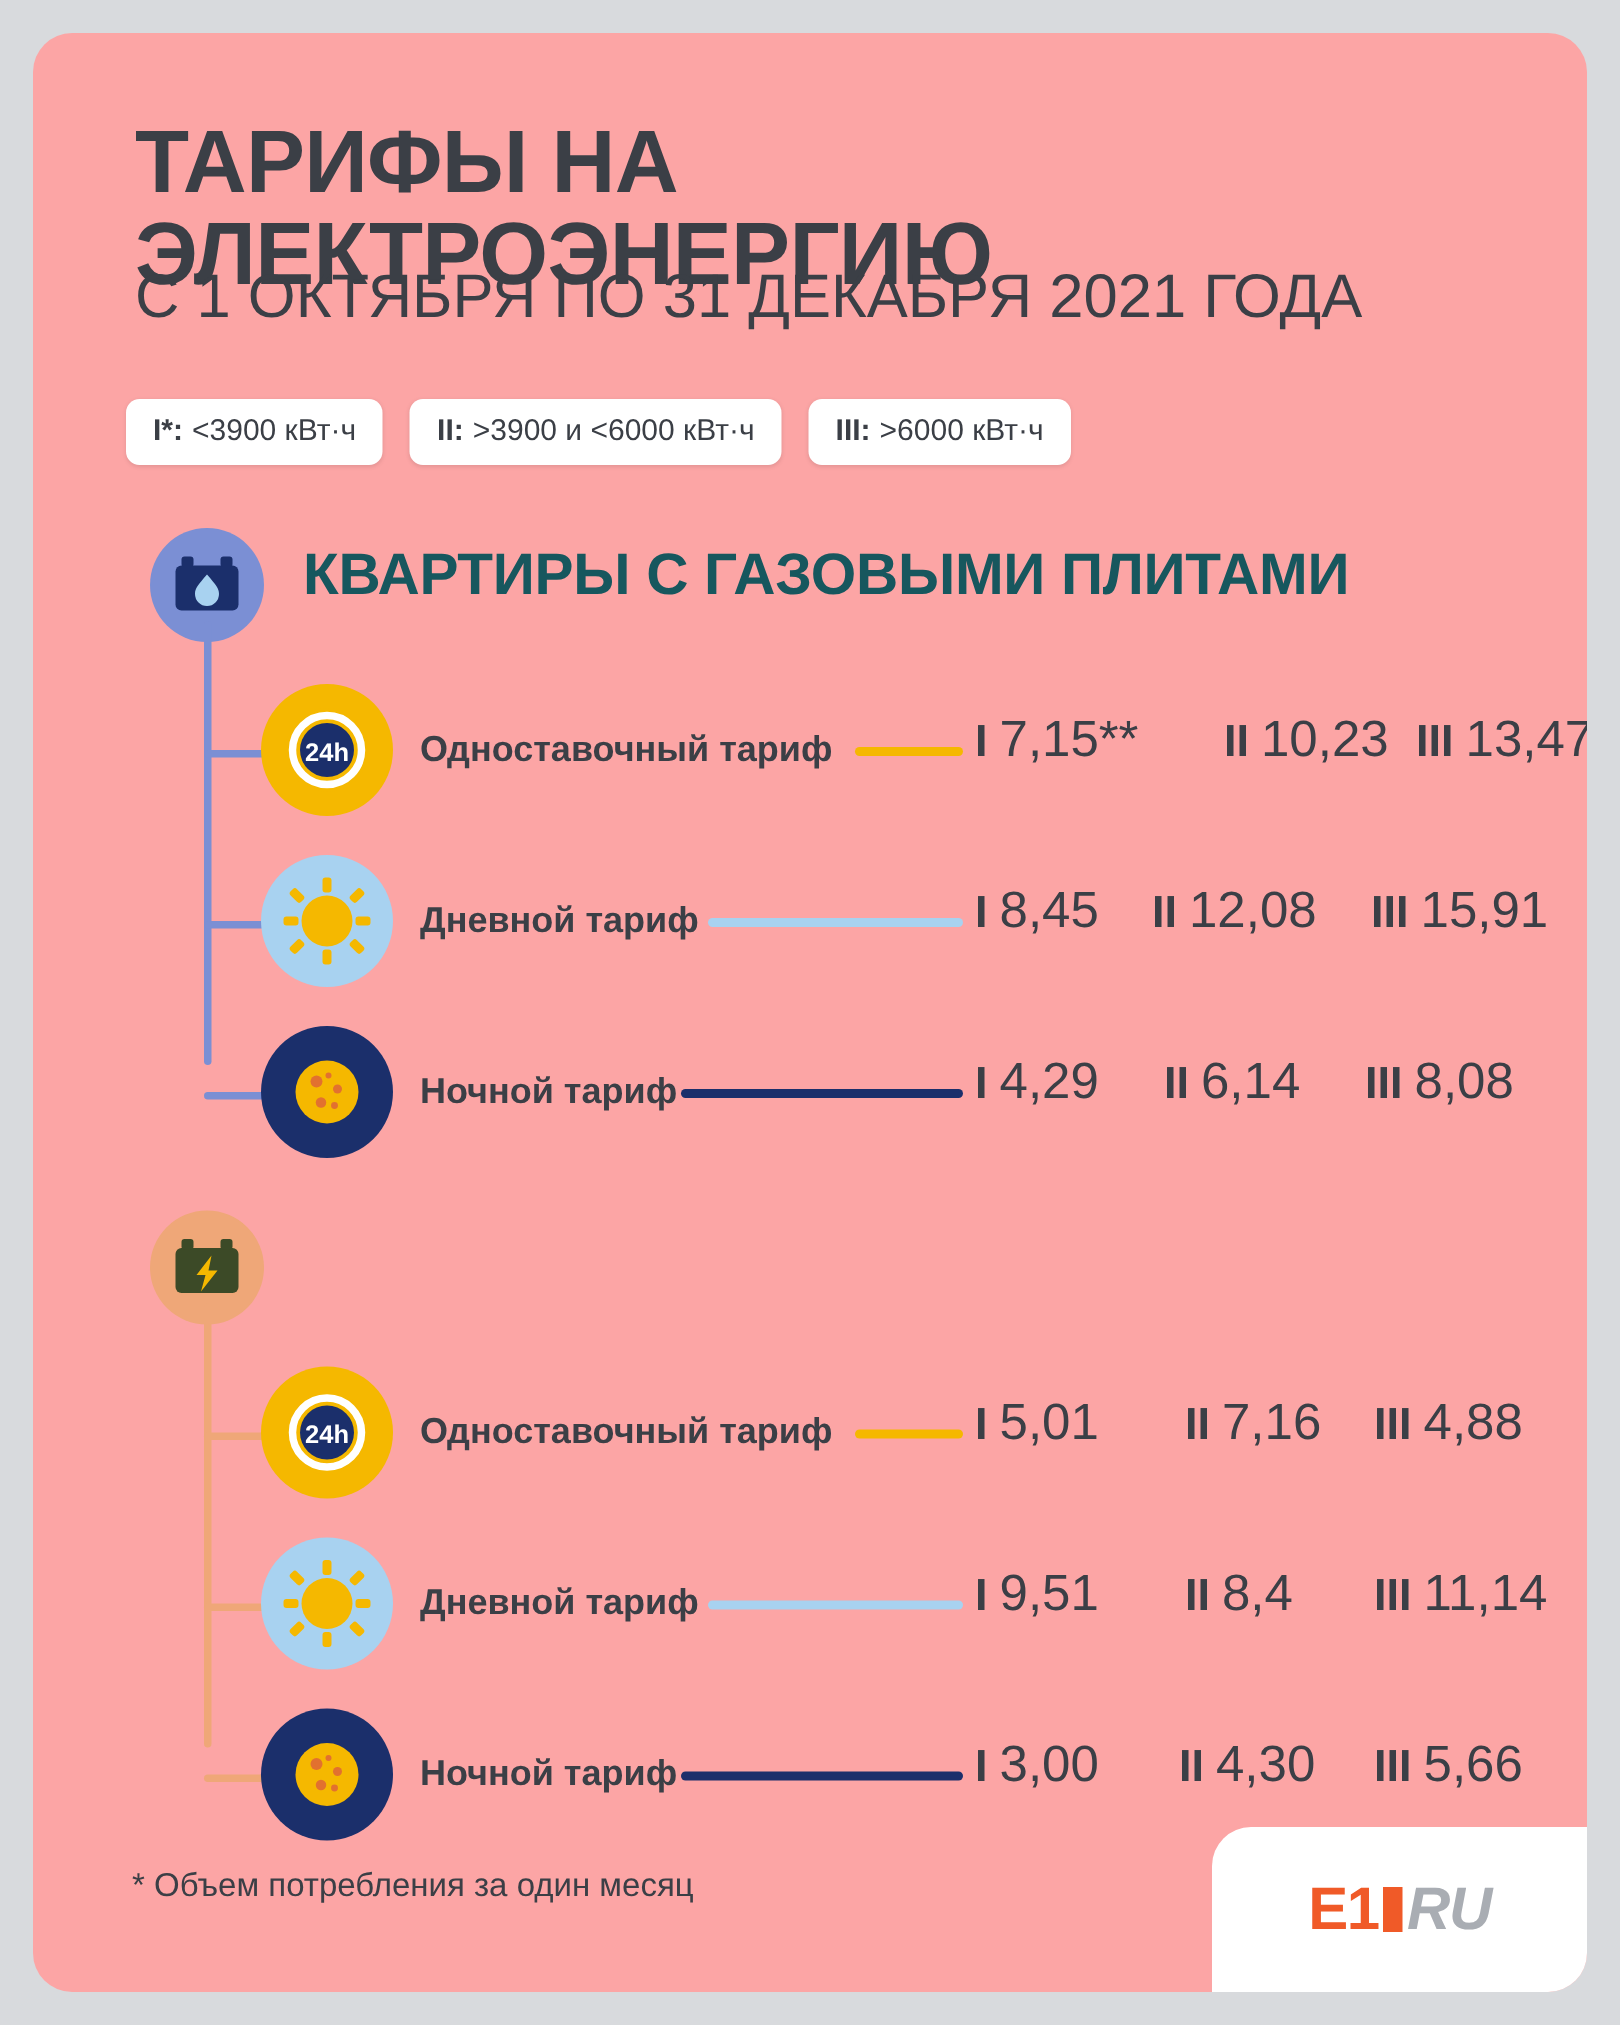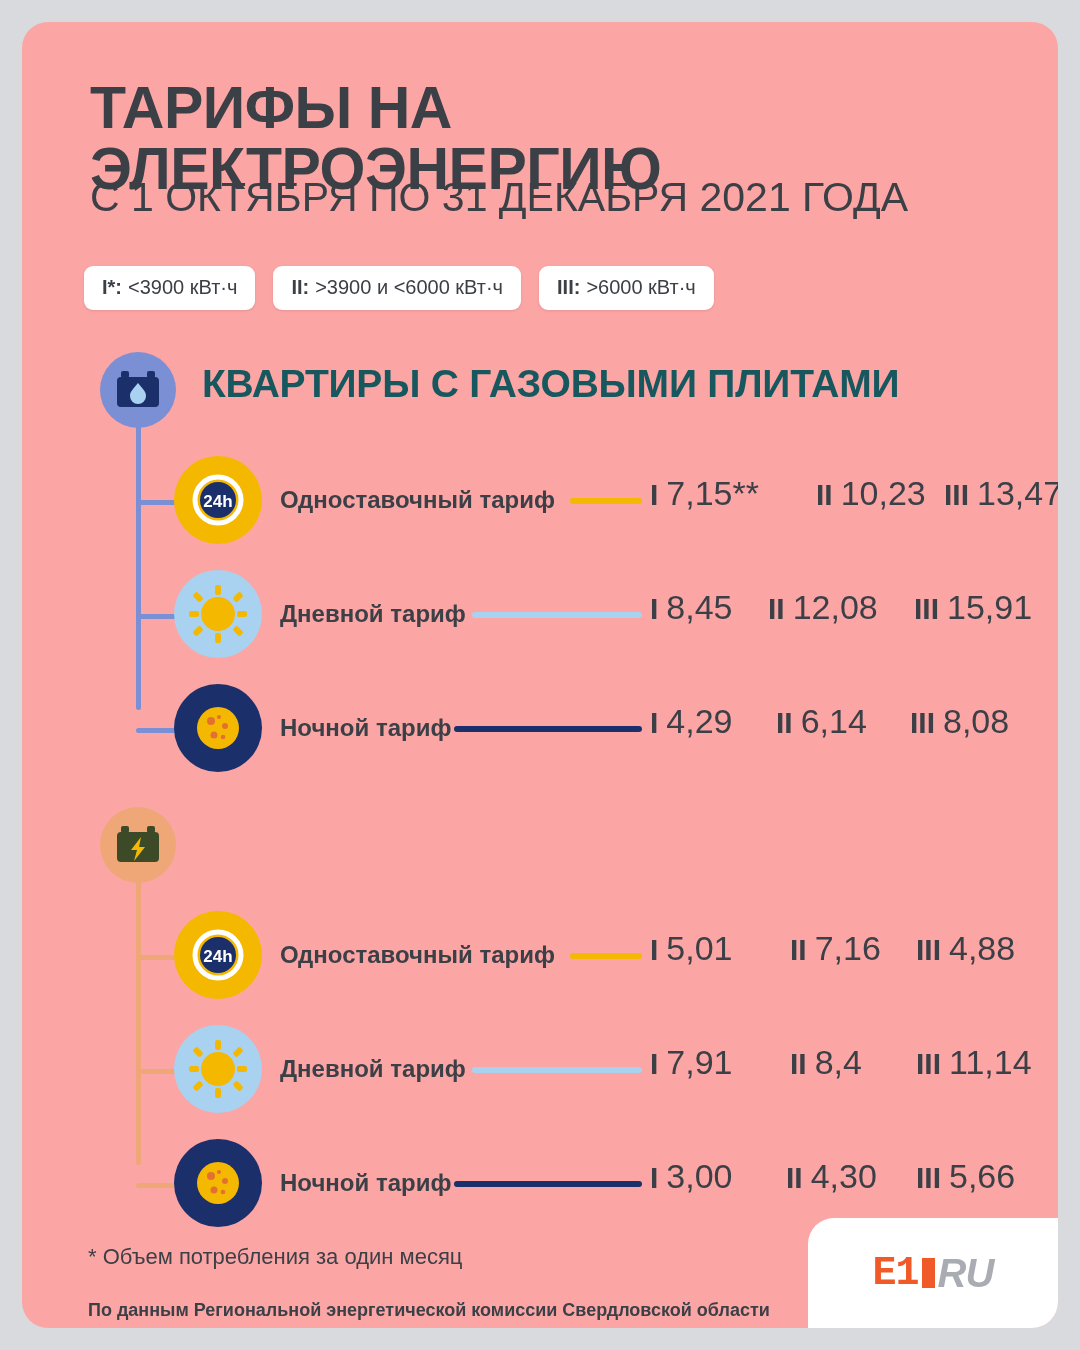--- a/index.html
+++ b/index.html
@@ -201,21 +201,21 @@
     align-items: center;
     justify-content: center;
   }
   .logo {
     display: flex;
     align-items: center;
     font-size: 40px;
     font-weight: bold;
     letter-spacing: -1px;
   }
-  .logo .e1 { color: #f05a28; font-family: Liberation Mono, monospace; }
+  .logo .e1 { color: #f05a28; }
   .logo .bar { width: 13px; height: 30px; background: #f05a28; margin: 0 3px; }
   .logo .ru { color: #a9adb3; font-style: italic; }
 
   svg { display: block; }
 </style>
 </head>
 <body>
 
 <div class="card">
 
@@ -408,21 +408,21 @@
             <rect x="9" y="44" width="6" height="10" rx="2" transform="rotate(45 12 49)"></rect>
             <rect x="49" y="44" width="6" height="10" rx="2" transform="rotate(-45 52 49)"></rect>
           </g>
         </svg>
       </div>
       <div class="row-label" style="left:258px">Дневной тариф</div>
       <div class="row-line" style="left:450px; width:170px; background:#a8d2f0"></div>
       <div class="vals" style="left:628px">
         <div class="grp" style="width:140px">
           <span class="rn">I</span>
-          <span class="num">7,91</span>
+          <span class="num">9,51</span>
         </div>
         <div class="grp" style="width:126px">
           <span class="rn">II</span>
           <span class="num">8,4</span>
         </div>
         <div class="grp">
           <span class="rn">III</span>
           <span class="num">11,14</span>
         </div>
       </div>
@@ -456,21 +456,20 @@
           <span class="rn">III</span>
           <span class="num">5,66</span>
         </div>
       </div>
     </div>
   </div>
 
   <div class="footnotes">
     <div>* Объем потребления за один месяц</div>
   </div>
-  <div class="source">По данным Региональной энергетической комиссии Свердловской области</div>
 
   <div class="logo-wrap">
     <div class="logo">
       <span class="e1">E1</span>
       <span class="bar"></span>
       <span class="ru">RU</span>
     </div>
   </div>
 
 </div>

